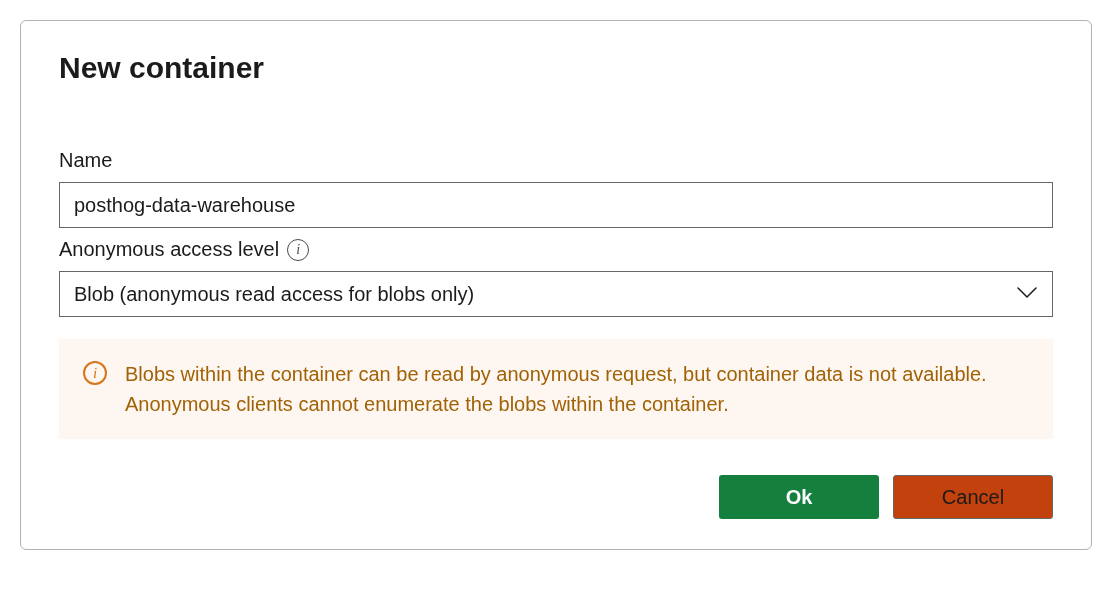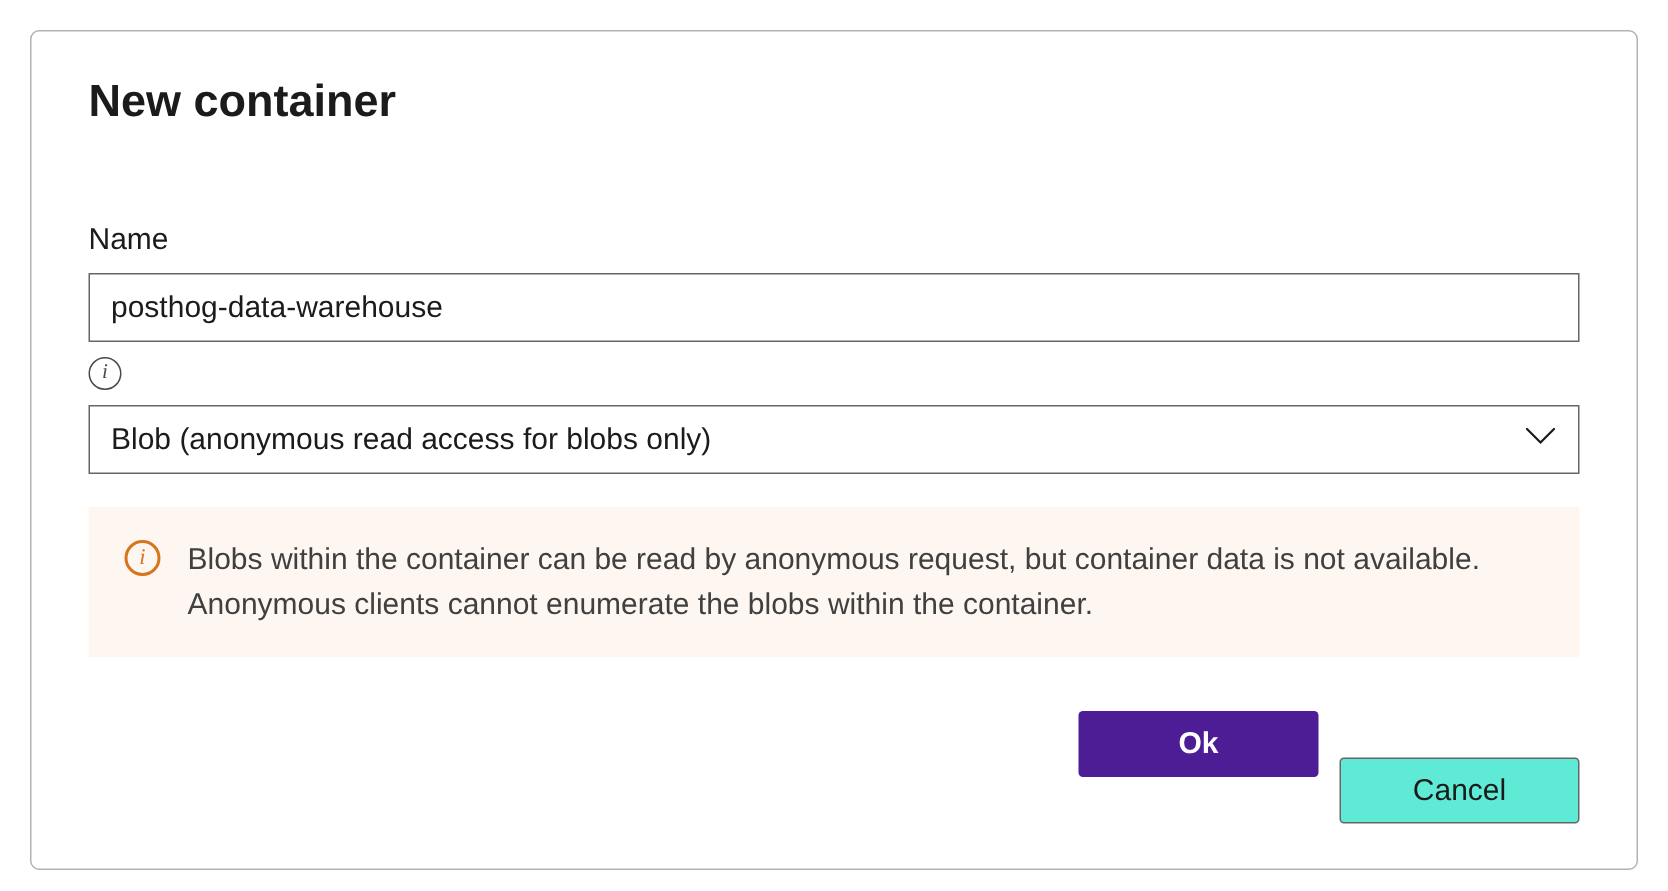--- a/index.html
+++ b/index.html
@@ -105,66 +105,66 @@
       justify-content: center;
       font-family: Georgia, serif;
       font-style: italic;
       font-size: 15px;
       color: #d8741a;
       line-height: 1;
       margin-top: 2px;
     }
     .banner-text {
       font-size: 20px;
-      color: #404040;
+      color: #a16207;
       line-height: 1.5;
     }
     .button-row {
       display: flex;
       justify-content: flex-end;
       gap: 14px;
       margin-top: 36px;
     }
     .btn {
       min-width: 160px;
       height: 44px;
       font-size: 20px;
       font-family: inherit;
       cursor: pointer;
       border-radius: 3px;
       display: flex;
       align-items: center;
       justify-content: center;
     }
     .btn-primary {
-      background: #4c1d95;
+      background: #15803d;
       color: #fff;
       border: none;
       font-weight: 600;
     }
     .btn-secondary {
-      background: #5eead4;
+      background: #c2410c;
       color: #1b1b1b;
       border: 1px solid #666;
-      margin-top: 31px;
     }
   </style>
 </head>
 <body>
 
 <div class="dialog">
   <h1 class="dialog-title">New container</h1>
 
   <div class="field-group">
     <div class="field-label">Name</div>
     <input type="text" class="text-input" value="posthog-data-warehouse" style="">
   </div>
 
   <div class="field-group">
     <div class="field-label">
+      <span>Anonymous access level</span>
       <span class="info-icon">i</span>
     </div>
     <div class="select-wrapper">
       <div class="select-input">
         <span>Blob (anonymous read access for blobs only)</span>
       </div>
       <span class="chevron-down">
         <svg width="20" height="12" viewBox="0 0 20 12" fill="none">
           <path d="M1 1L10 10L19 1" stroke="#1b1b1b" stroke-width="1.5" stroke-linecap="round"></path>
         </svg>

